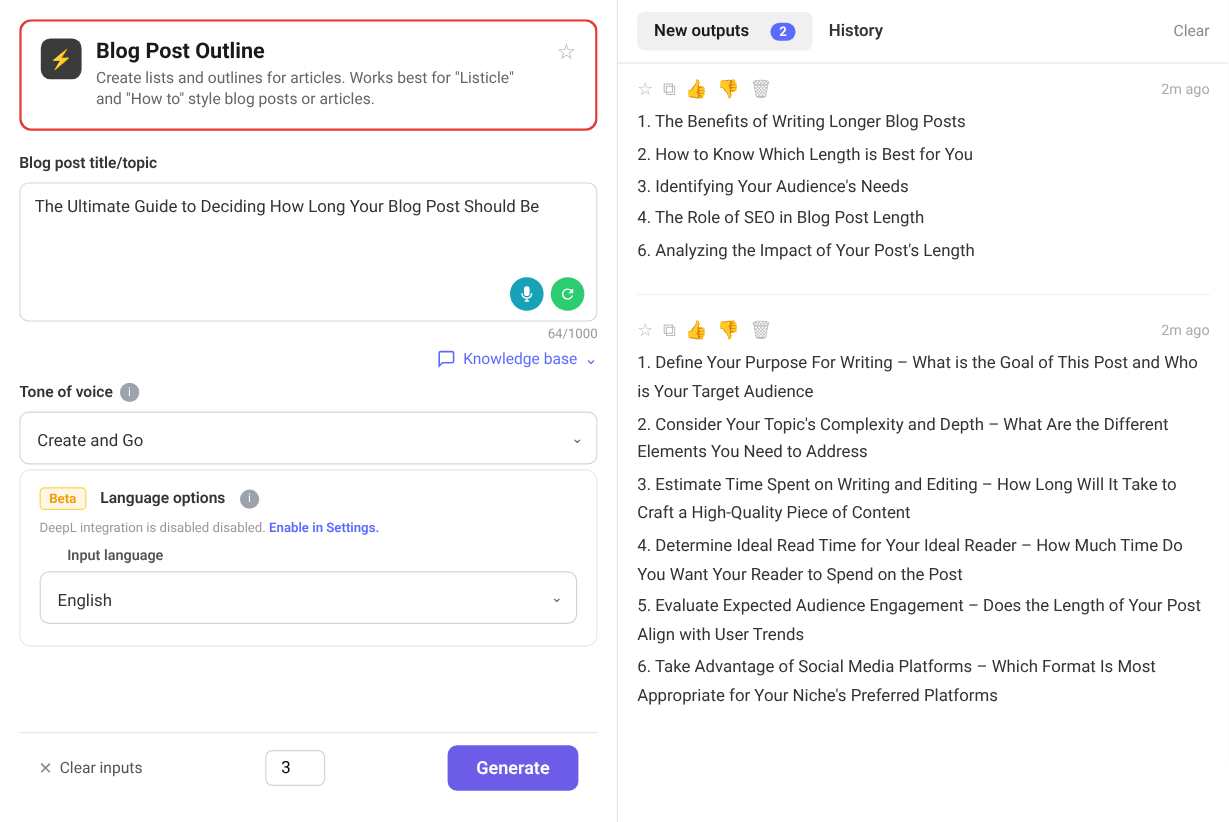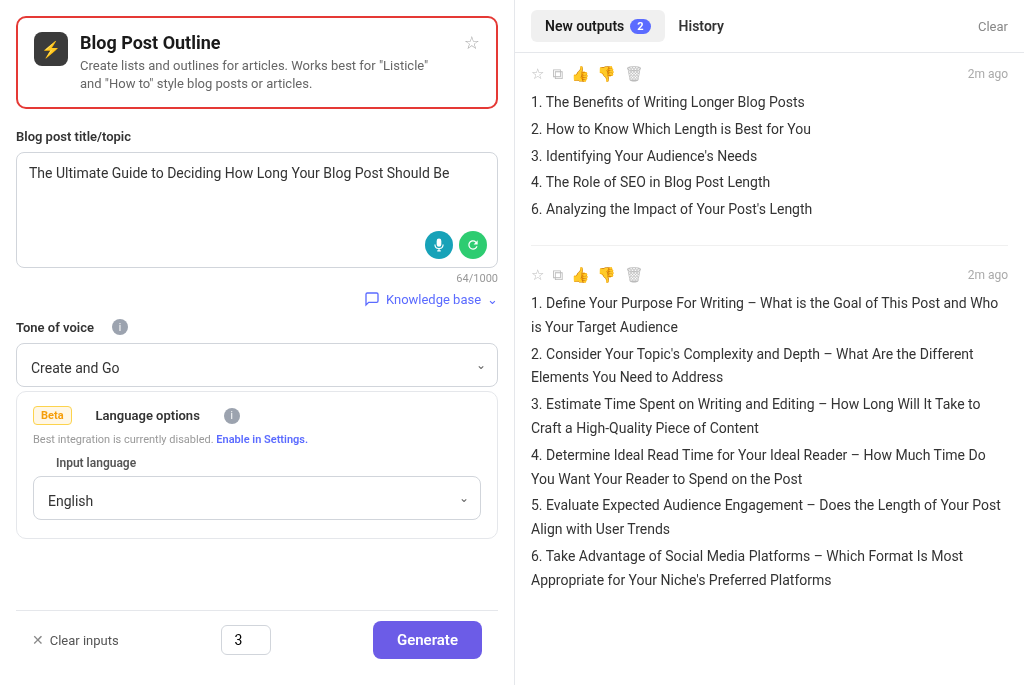--- a/index.html
+++ b/index.html
@@ -155,21 +155,21 @@
     }
 
     .knowledge-base-link svg {
       width: 16px;
       height: 16px;
     }
 
     .tone-label-row {
       display: flex;
       align-items: center;
-      gap: 18px;
+      gap: 6px;
       margin-bottom: 8px;
     }
 
     .tone-label {
       font-size: 13px;
       font-weight: 600;
       color: #333;
     }
 
     .info-badge {
@@ -224,21 +224,21 @@
     .language-section {
       border: 1px solid #e5e7eb;
       border-radius: 10px;
       padding: 14px 16px;
       margin-bottom: 16px;
     }
 
     .lang-header {
       display: flex;
       align-items: center;
-      gap: 24px;
+      gap: 12px;
       margin-bottom: 8px;
     }
 
     .beta-badge {
       background: #fff7e6;
       color: #f59e0b;
       font-size: 11px;
       font-weight: 700;
       padding: 2px 7px;
       border-radius: 4px;
@@ -341,21 +341,21 @@
       display: flex;
       align-items: center;
       padding: 10px 16px;
       border-bottom: 1px solid #e5e7eb;
       gap: 0;
     }
 
     .tab-btn {
       display: flex;
       align-items: center;
-      gap: 6px;
+      gap: 18px;
       padding: 8px 14px;
       border: none;
       background: none;
       font-size: 14px;
       font-weight: 600;
       cursor: pointer;
       border-radius: 6px;
       color: #333;
       font-family: inherit;
     }
@@ -498,21 +498,21 @@
       </div>
     </div>
 
     <div class="language-section">
       <div class="lang-header">
         <span class="beta-badge">Beta</span>
         <span class="lang-title">Language options</span>
         <div class="info-badge">i</div>
       </div>
       <div class="lang-info">
-        <span>Best integration is currently disabled.</span>
+        <span>DeepL integration is disabled disabled.</span>
         <a href="#">Enable in Settings.</a>
       </div>
       <div class="input-lang-label">Input language</div>
       <div class="select-wrapper">
         <select>
           <option>English</option>
         </select>
         <span class="select-chevron">⌄</span>
       </div>
     </div>

